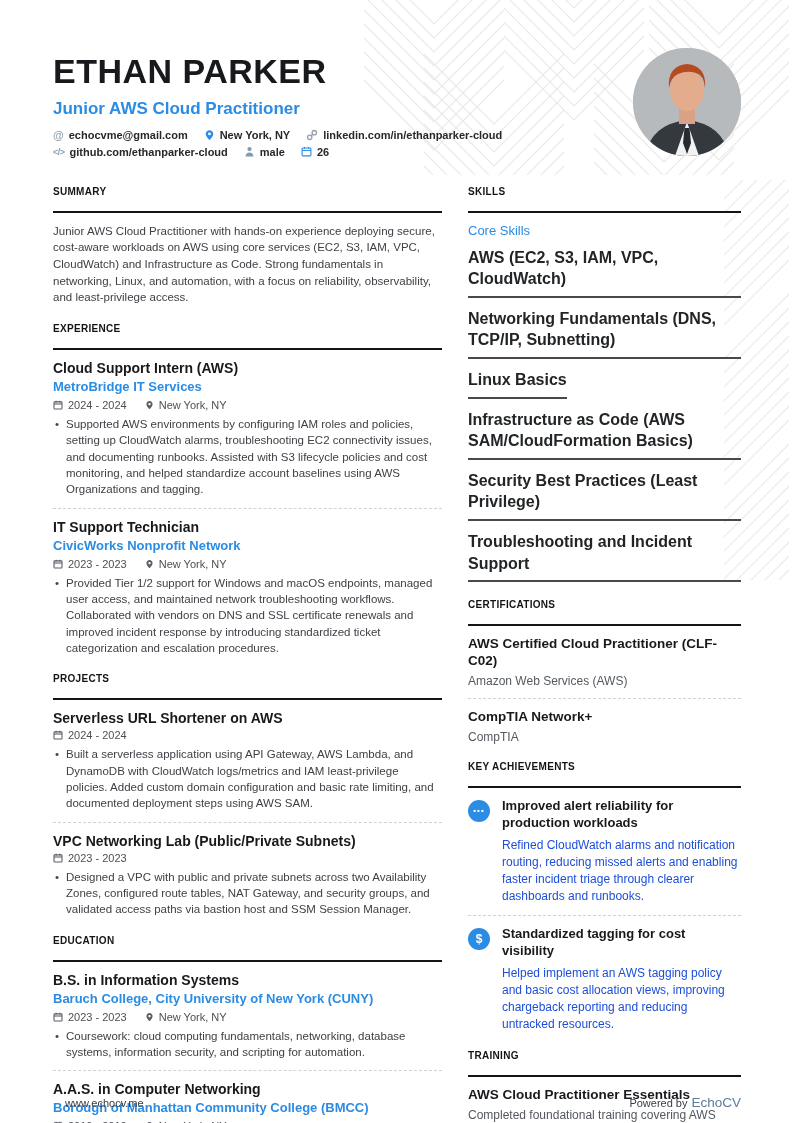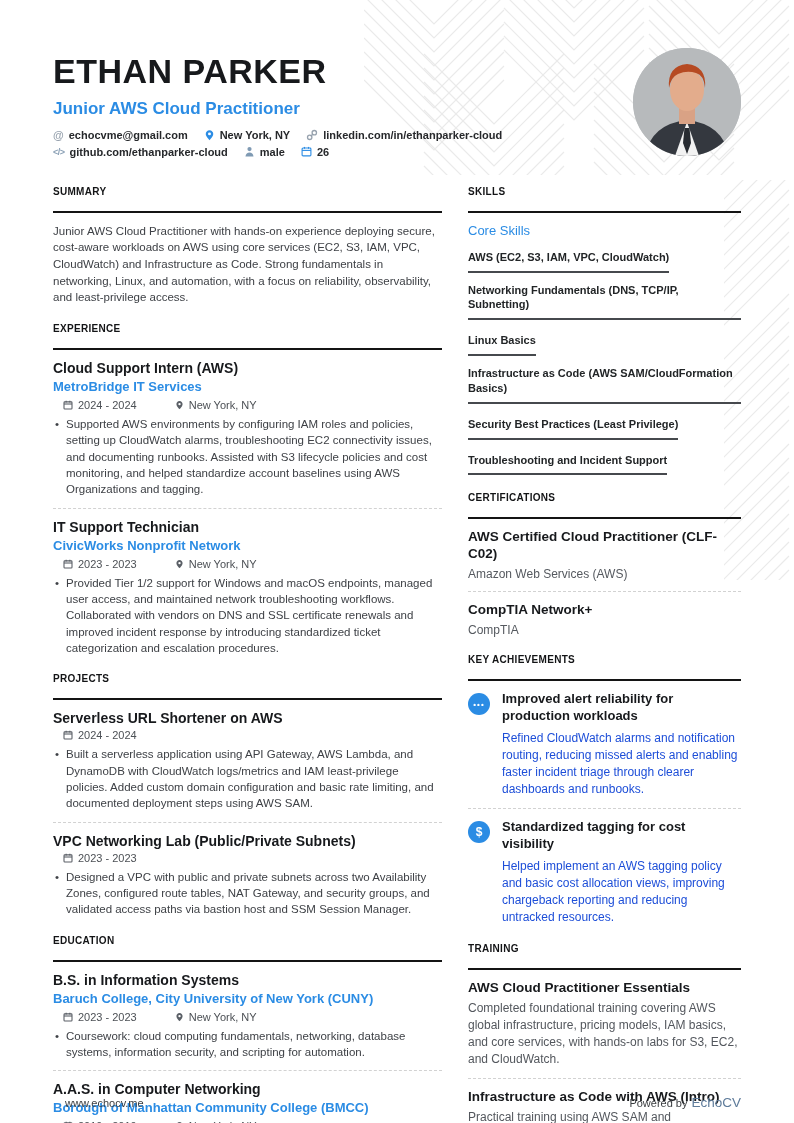--- a/index.html
+++ b/index.html
@@ -29,31 +29,31 @@
   .col-right { flex:1; min-width:0; }
 
   .section { margin-bottom:17px; }
   .sec-head { font-size:10px; font-weight:800; color:#131416; letter-spacing:.3px;
               border-bottom:2.5px solid #141414; padding-bottom:14px; margin-bottom:10px; }
 
   .summary-text { font-size:11.5px; line-height:1.45; color:#3e4146; }
 
   .entry-title { font-size:14px; font-weight:700; color:#17191c; margin-bottom:3px; }
   .entry-sub { font-size:13px; font-weight:700; color:#2b8ce4; margin-bottom:5px; }
-  .meta { display:flex; gap:38px; align-items:center; font-size:11px; color:#4c5055; margin-bottom:5px;margin-left:10px; }
+  .meta { display:flex; gap:18px; align-items:center; font-size:11px; color:#4c5055; margin-bottom:5px; }
   .meta-item { display:flex; align-items:center; gap:5px; }
   .bullets { list-style:none; font-size:11.5px; line-height:1.42; color:#3e4146; }
   .bullets li { padding-left:13px; position:relative; }
   .bullets li::before { content:"•"; position:absolute; left:2px; }
   .dashed { border-bottom:1px dashed #d2d2d2; margin:10px 0; }
 
   
   .skill-group { font-size:13px; font-weight:400; color:#2b8ce4; margin-bottom:9px; }
   .skill-row { margin-bottom:10px; }
-  .skill-item { display:inline-block; font-size:11px; font-weight:700; color:#222527;
+  .skill-item { display:inline-block; font-size:16px; font-weight:700; color:#222527;
                 line-height:1.35; padding-bottom:6px; border-bottom:2px solid #46494d; }
 
   
   .cert-name { font-size:13.5px; font-weight:700; color:#17191c; line-height:1.25; margin-bottom:4px; }
   .cert-issuer { font-size:12px; color:#55595f; }
 
   
   .ach { display:flex; gap:12px; }
   .ach-icon { width:22px; height:22px; border-radius:50%; background:#2b8ce4; color:#fff; flex:none;
               display:flex; align-items:center; justify-content:center; margin-top:2px; }

